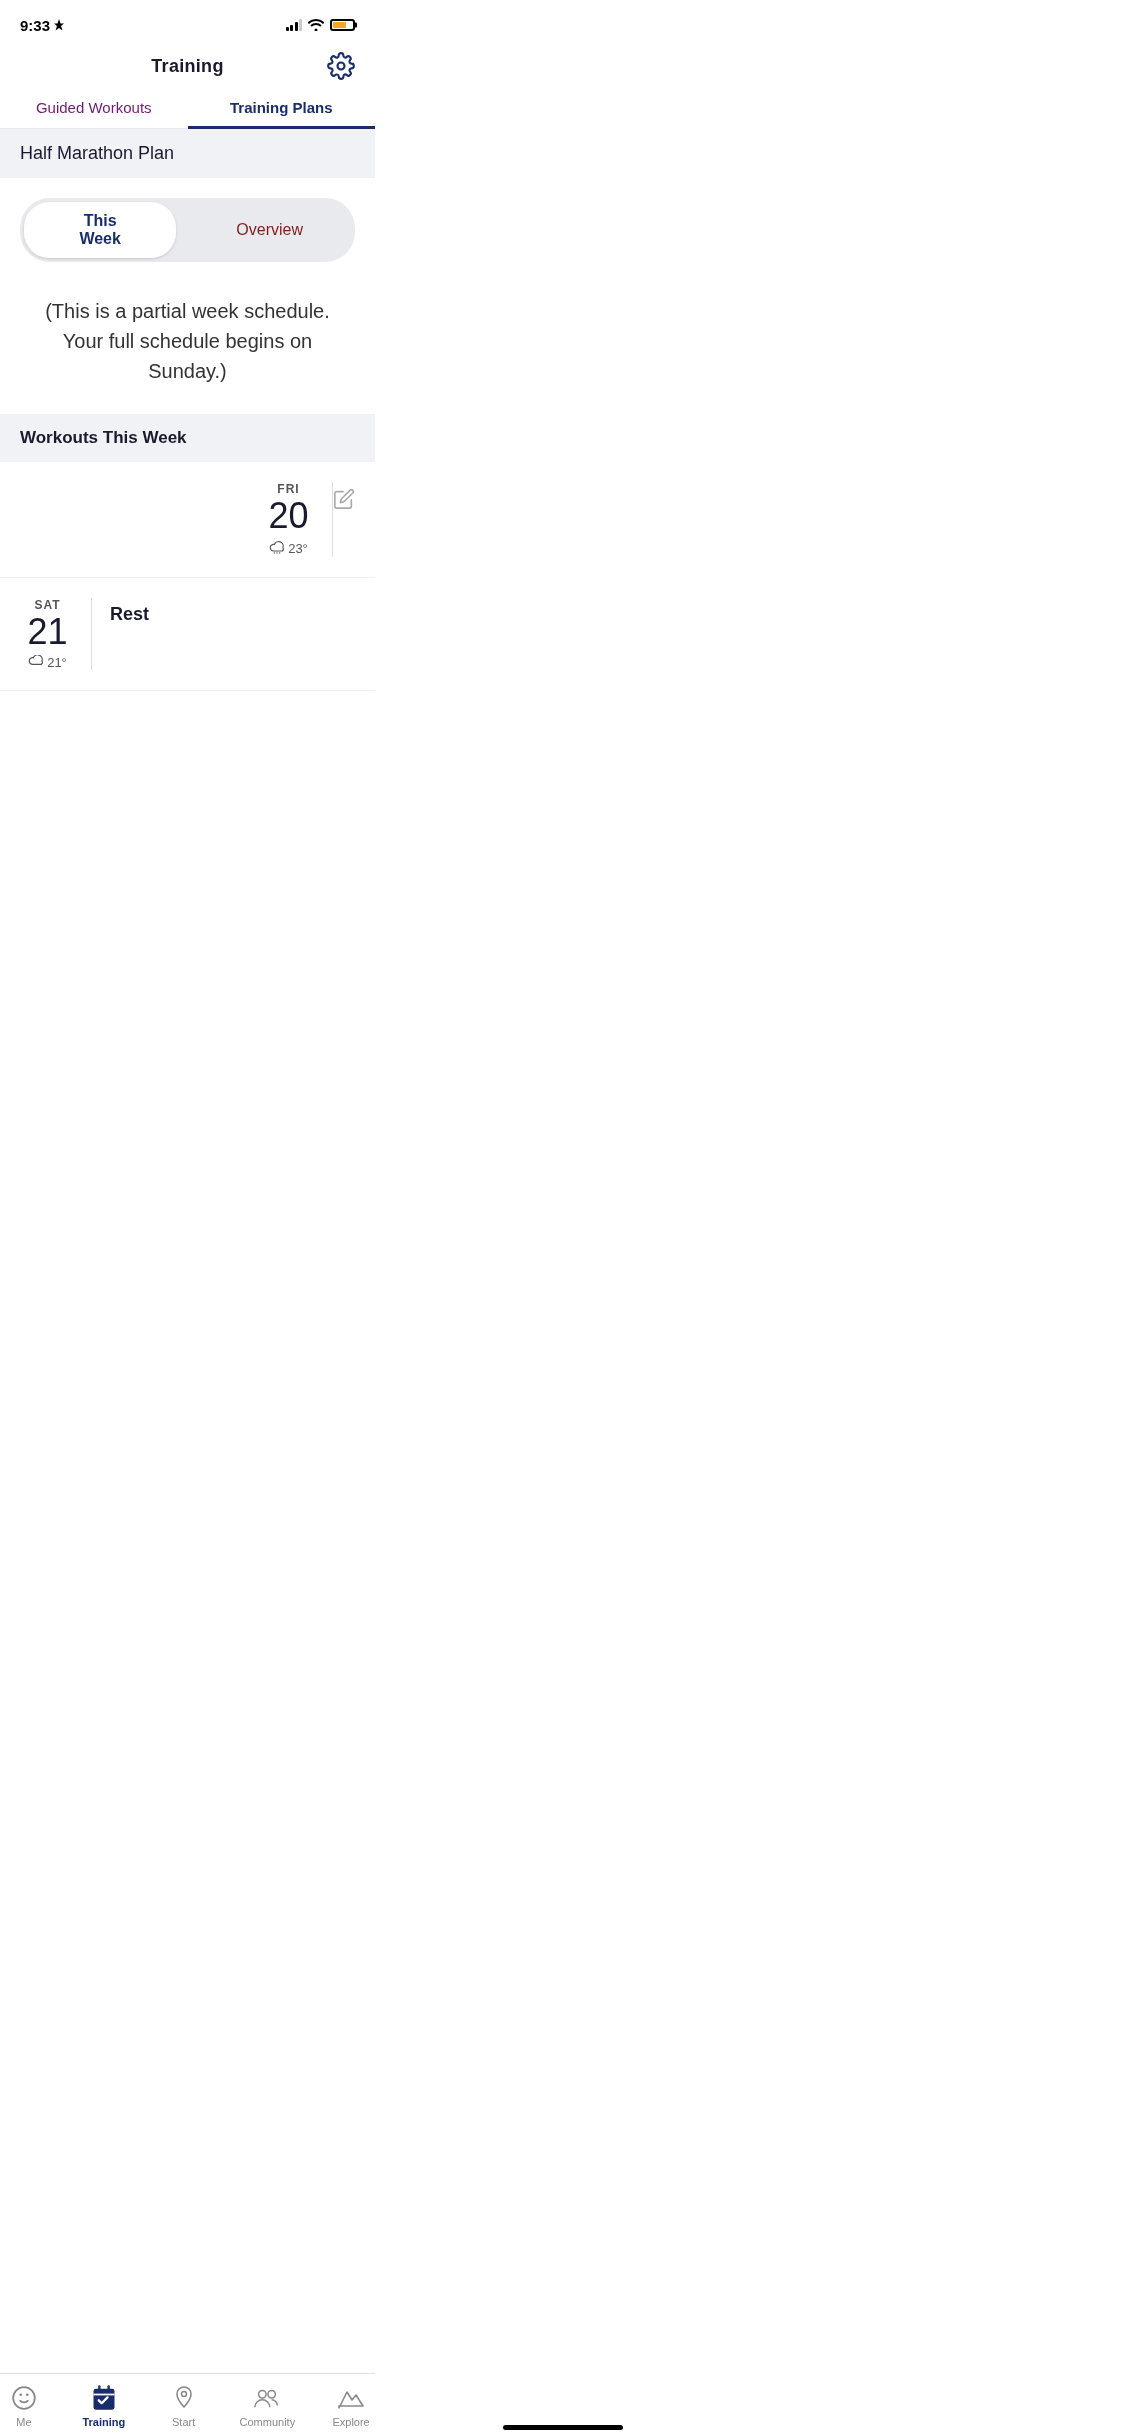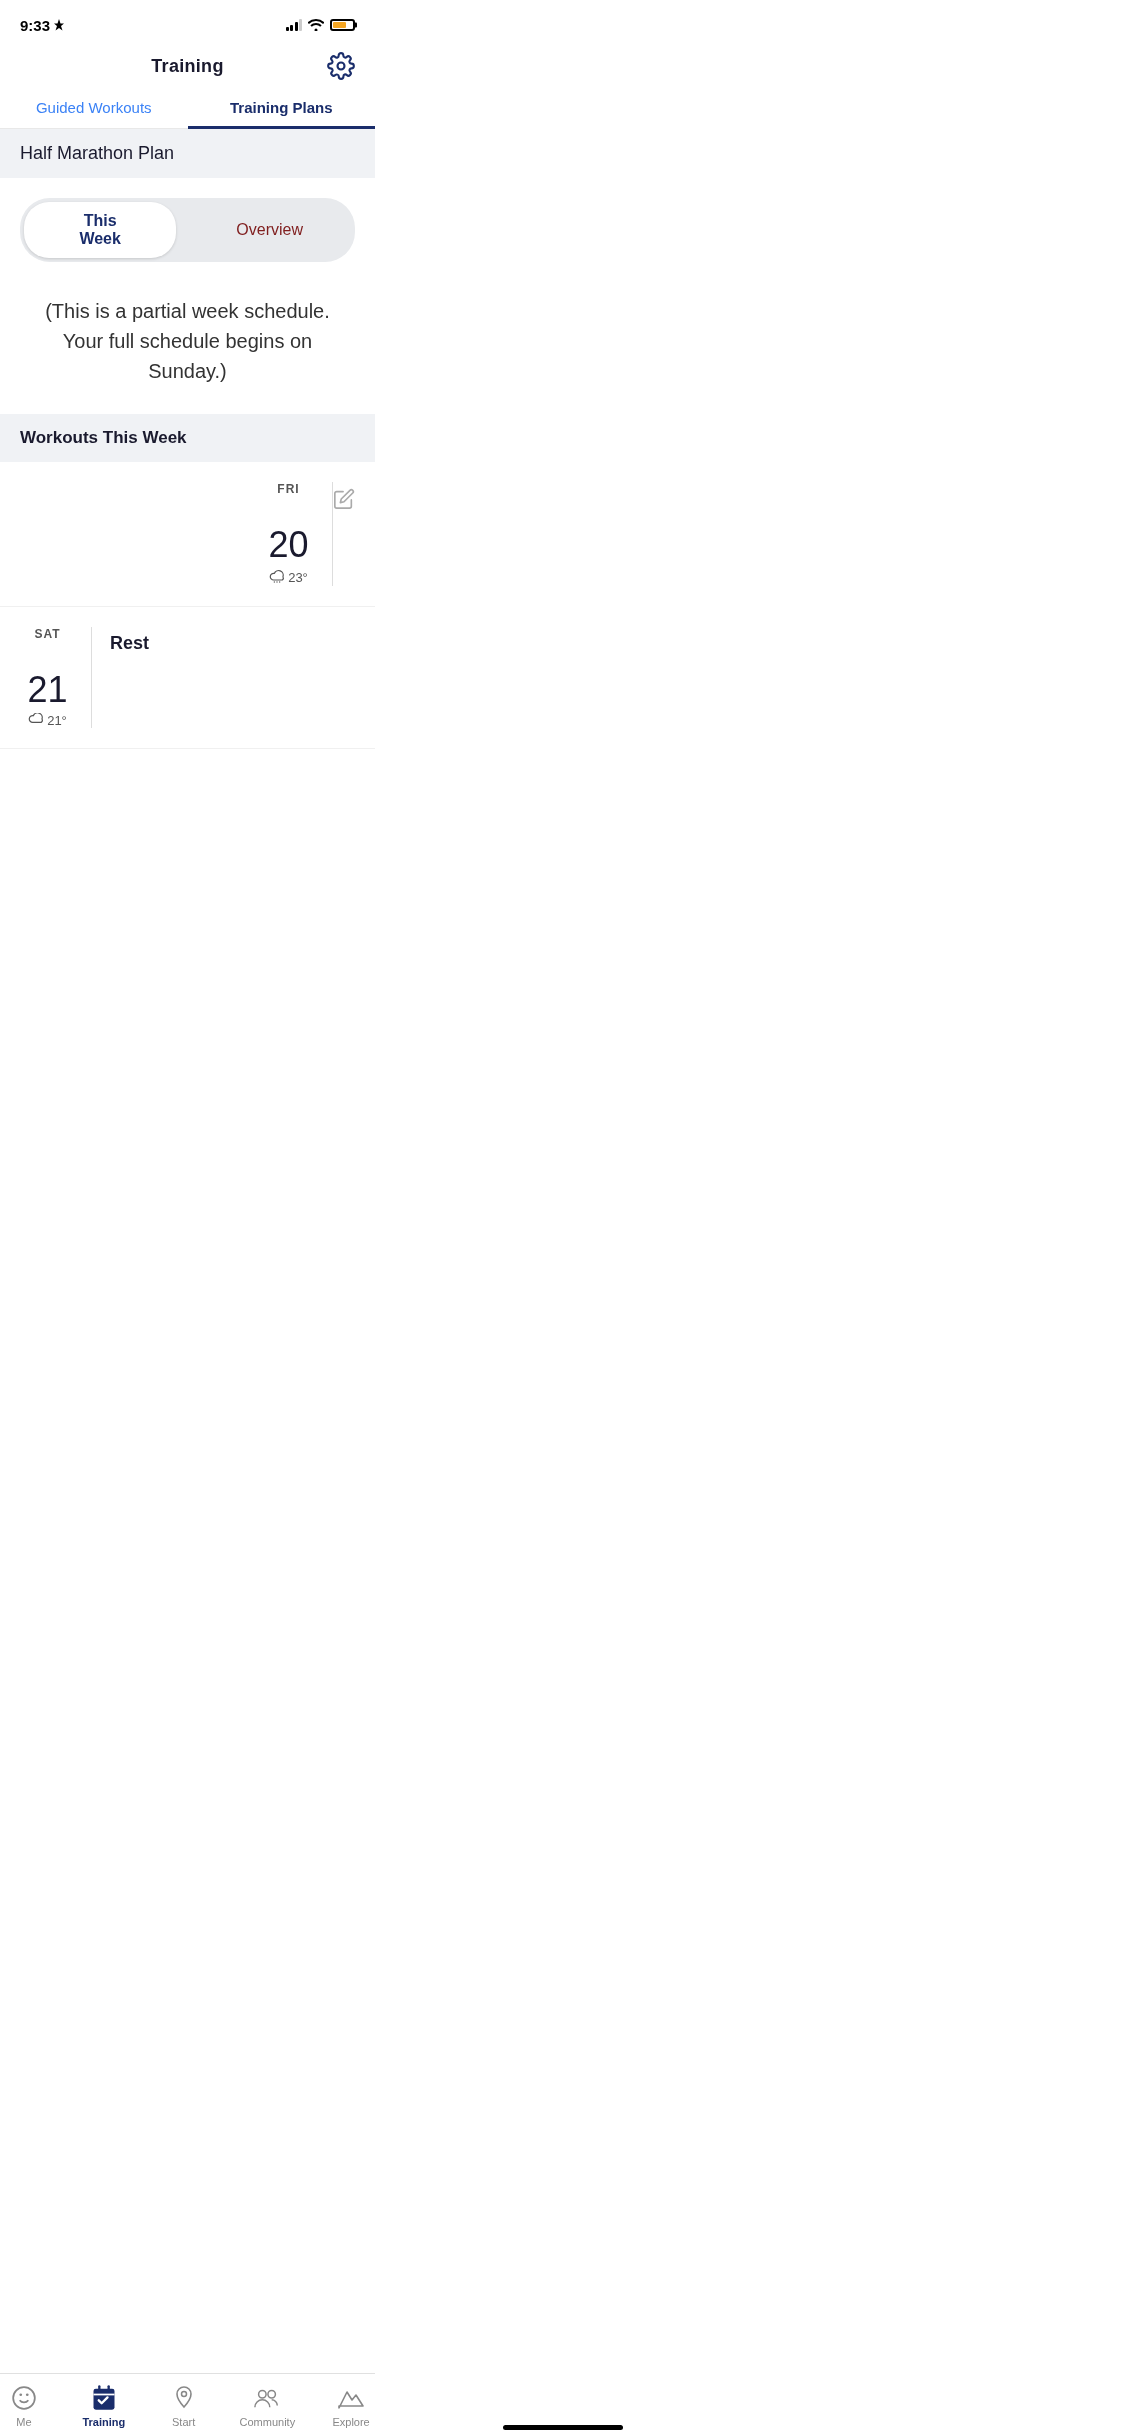--- a/index.html
+++ b/index.html
@@ -105,21 +105,21 @@
       border-bottom: 1px solid #e8e8e8;
       margin-bottom: 0;
     }
     .tab {
       flex: 1;
       text-align: center;
       padding: 12px 0;
       font-size: 15px;
       cursor: pointer;
       position: relative;
-      color: #3b82f6;
+      color: #701a75;
     }
     .tab.active {
       color: #1a2d6b;
       font-weight: 600;
     }
     .tab.active::after {
       content: '';
       position: absolute;
       bottom: -1px;
       left: 0;
@@ -210,21 +210,20 @@
       font-weight: 600;
       color: #555;
       letter-spacing: 1px;
       text-transform: uppercase;
     }
     .day-number {
       font-size: 36px;
       font-weight: 300;
       color: #1a1a2e;
       line-height: 1.1;
-      margin-top: 29px;
     }
     .day-weather {
       display: flex;
       align-items: center;
       justify-content: center;
       gap: 3px;
       margin-top: 4px;
       font-size: 13px;
       color: #555;
     }

